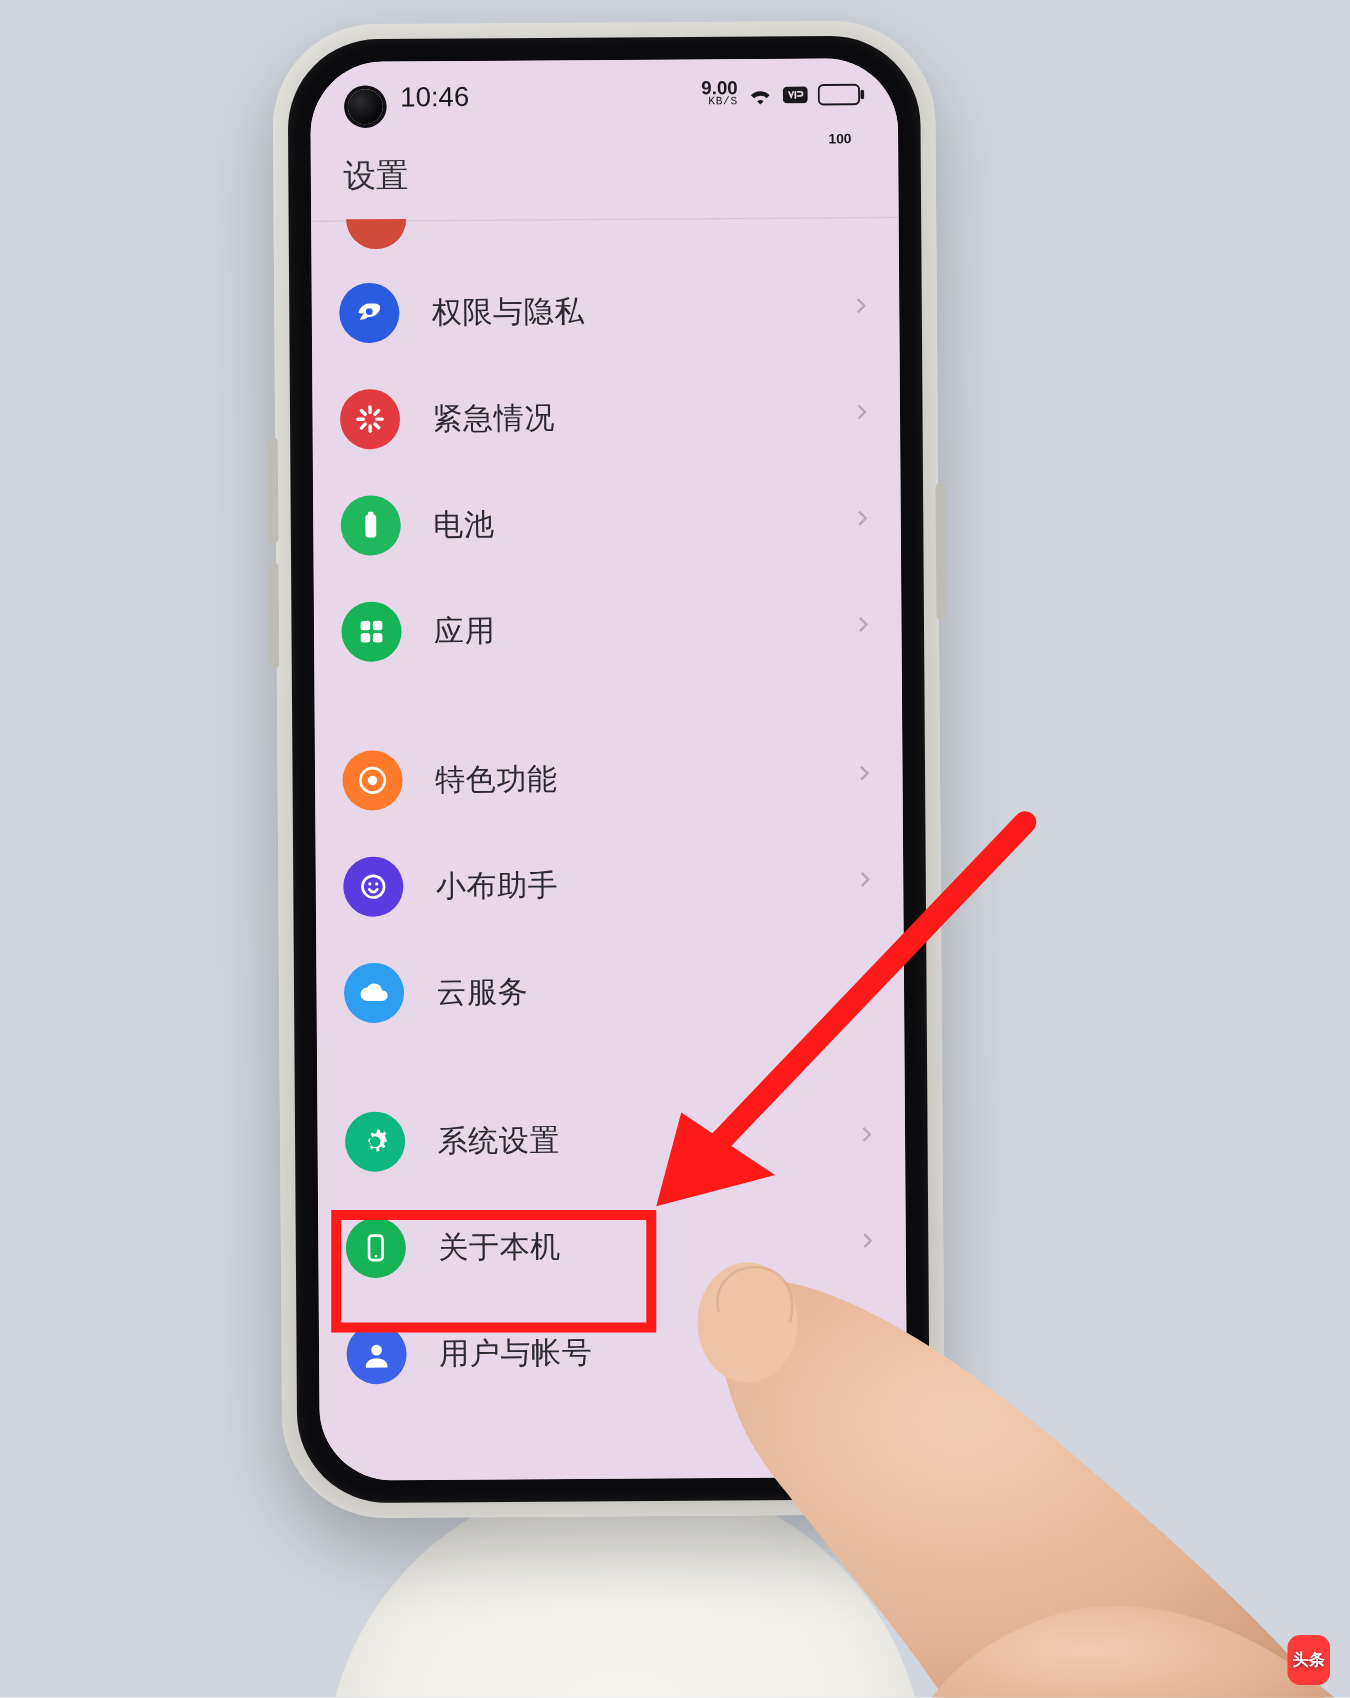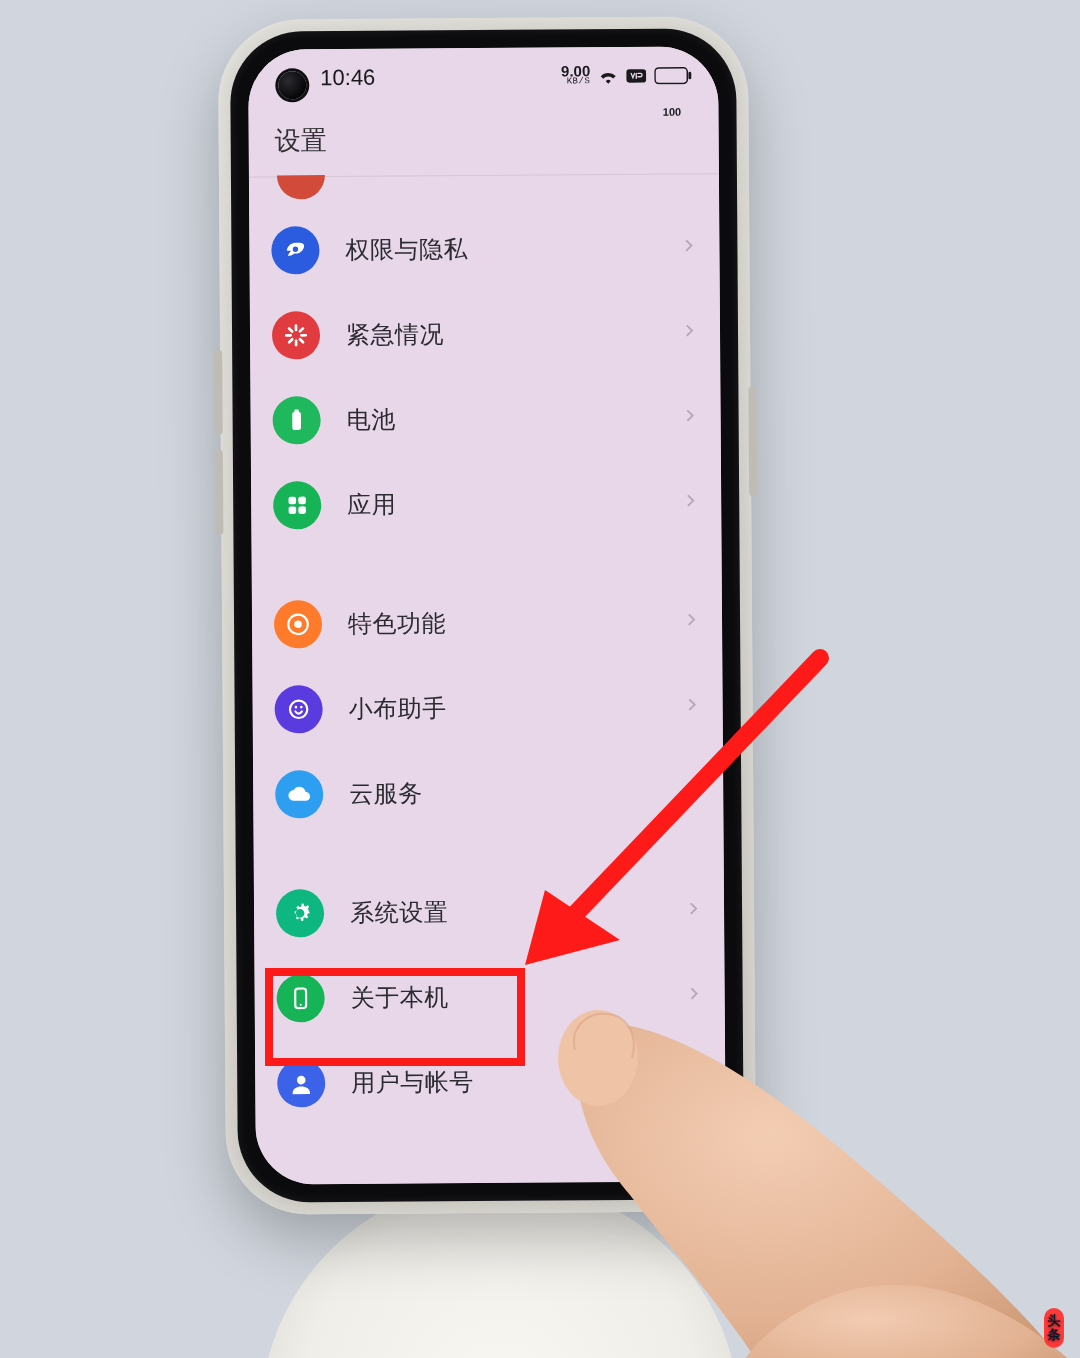--- a/index.html
+++ b/index.html
@@ -41,21 +41,21 @@
   .c-orange{background:#ff7a2a;}
   .c-purple{background:#5a3be0;}
   .c-sky{background:#2e9ef0;}
   .c-teal{background:#0fb780;}
   .c-royal{background:#3b62e8;}
   
   .hi-box{position:absolute;border:8px solid #ff1a1a;box-sizing:border-box;pointer-events:none;z-index:20;}
   .arrow{position:absolute;z-index:20;pointer-events:none;}
   .finger{position:absolute;z-index:15;pointer-events:none;}
   .watermark{position:absolute;right:16px;bottom:10px;display:flex;align-items:center;gap:10px;color:#fff;font-size:28px;text-shadow:0 1px 3px rgba(0,0,0,0.6);z-index:40;}
-  .wm-badge{width:20px;height:40px;border-radius:10px;background:#ff3a3a;display:flex;align-items:center;justify-content:center;color:#0f172a;font-size:18px;font-weight:700;}
+  .wm-badge{width:34px;height:40px;border-radius:10px;background:#ff3a3a;display:flex;align-items:center;justify-content:center;color:#ffffff;font-size:18px;font-weight:700;}
 </style>
 </head>
 <body>
 
 <div class="stage">
   <div class="pad"></div>
 
   <div class="phone">
     <div class="vol-up"></div>
     <div class="vol-down"></div>

